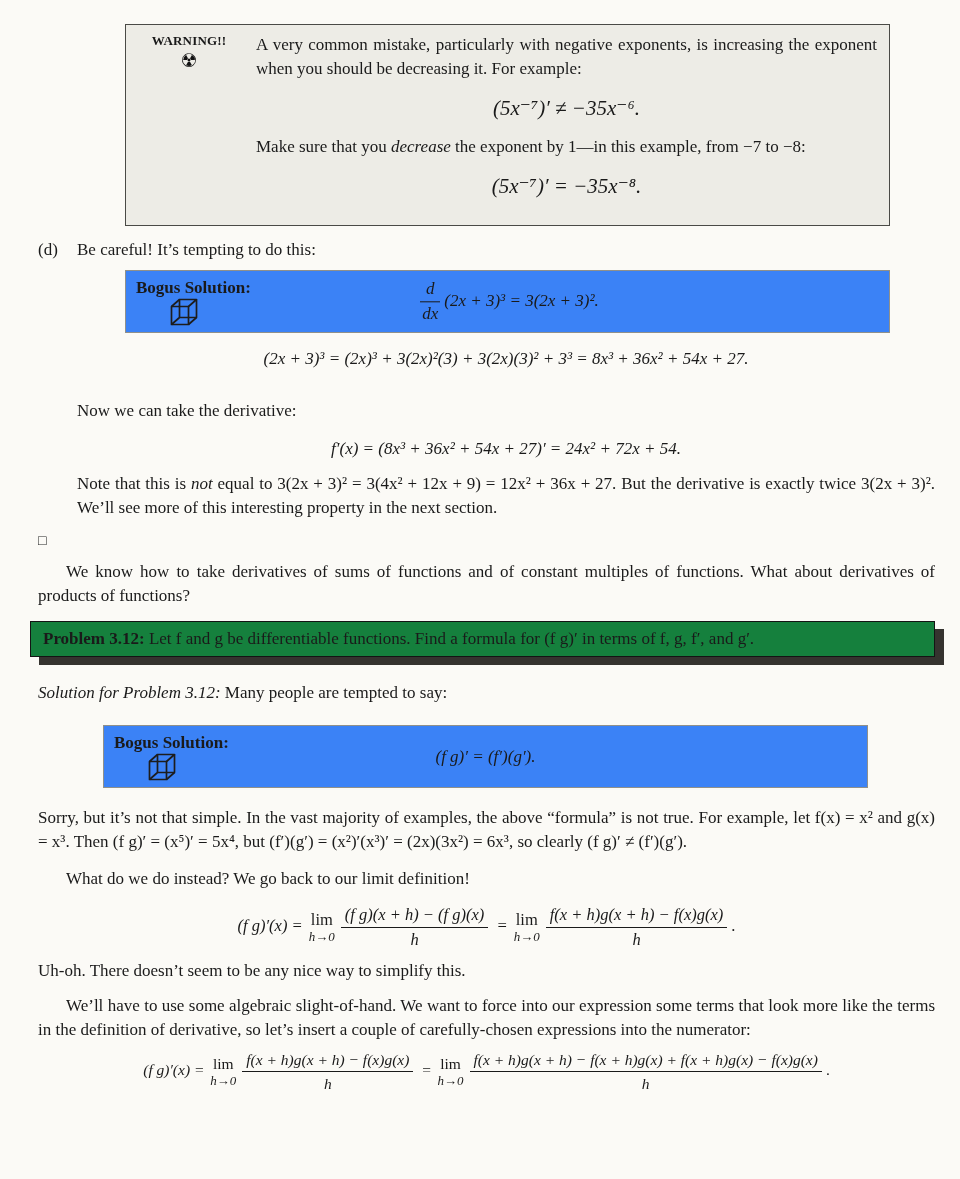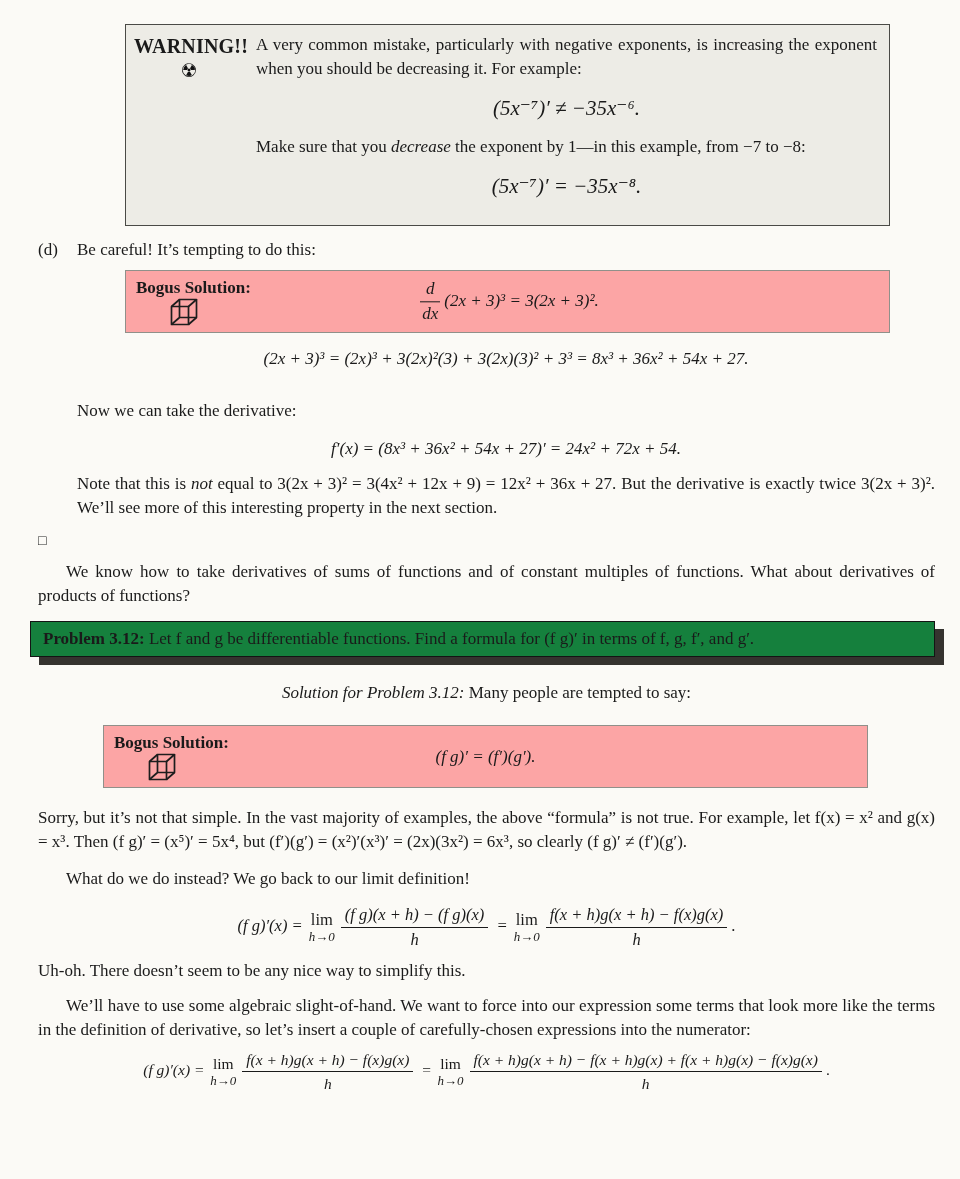--- a/index.html
+++ b/index.html
@@ -17,33 +17,33 @@
   .math {font-style:italic;}
   .indent {text-indent:28px;}
 
   
   .warning-box {
     margin-left:87px; width:765px; box-sizing:border-box;
     border:1.3px solid #4a4a46; background:#edece6;
     padding:7px 12px 12px 8px; display:flex; gap:12px;
   }
   .warning-left {width:110px; flex-shrink:0; text-align:center;}
-  .warning-title {font-weight:bold; font-size:20px; letter-spacing:.2px;}
+  .warning-title {font-weight:bold; font-size:13px; letter-spacing:.2px;}
   .rad-icon {font-size:19px; line-height:1.15; color:#111;}
   .warning-body {flex:1; padding-top:1px;}
   .weq {text-align:center; margin:13px 0 11px; font-size:21px;}
 
   
   .item-d {margin-top:12px; display:flex;}
   .item-d .dlabel {width:39px; flex-shrink:0;}
 
   
   .bogus-box {
     box-sizing:border-box; width:765px; height:63px; margin-top:8px;
-    border:1.2px solid #90908a; background:#fca5a5;
+    border:1.2px solid #90908a; background:#3b82f6;
     position:relative; padding:5px 10px;
   }
   .bogus-box.first  {margin-left:87px;}
   .bogus-box.second {margin-left:65px; margin-top:20px;}
   .bogus-label {font-weight:bold; font-size:17px;}
   .bogus-icon {position:absolute; left:42px; top:26px;}
   .bogus-eq {position:absolute; left:0; right:0; top:50%; transform:translateY(-50%); text-align:center;}
 
   
   .eqline {text-align:center; margin:14px 0 10px;}
@@ -51,21 +51,21 @@
 
   
   .endmark {margin-top:14px; font-size:14px; line-height:1; color:#222;}
 
   
   .problem-box {
     margin-left:-8px; width:905px; box-sizing:border-box; margin-top:13px;
     border:1.6px solid #141414; background:#15803d;
     padding:5px 12px; box-shadow:9px 8px 0 0 #35332f;
   }
-  .solution-line {margin-top:24px;text-align:center;}
+  .solution-line {margin-top:24px;}
 
   
   .frac {display:inline-block; vertical-align:middle; text-align:center; margin:0 4px;}
   .frac .fn {display:block; padding:1px 4px 3px; border-bottom:1.3px solid #1a1a1a; line-height:1.1;}
   .frac .fd {display:block; padding-top:3px; line-height:1.1;}
   .lim {display:inline-block; vertical-align:middle; text-align:center; margin:0 2px;}
   .lim .lt {display:block; line-height:1.05;}
   .lim .ls {display:block; font-size:13px; line-height:1; margin-top:2px;}
   .limit-eq {font-size:16.5px;}
   .limit-eq.wide {font-size:15.5px; margin-top:8px;}

